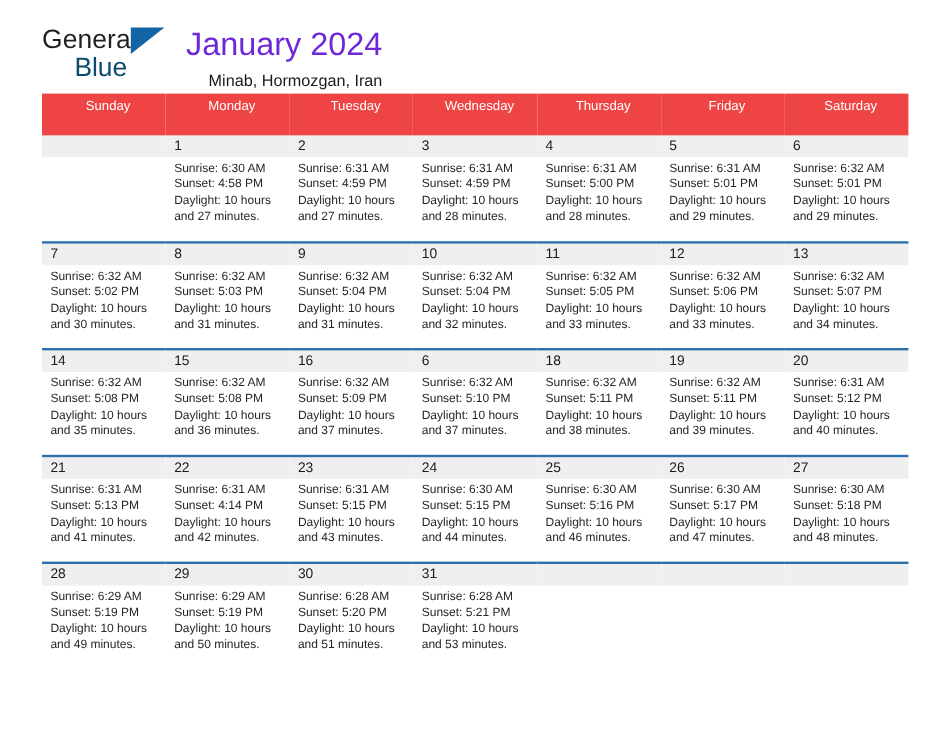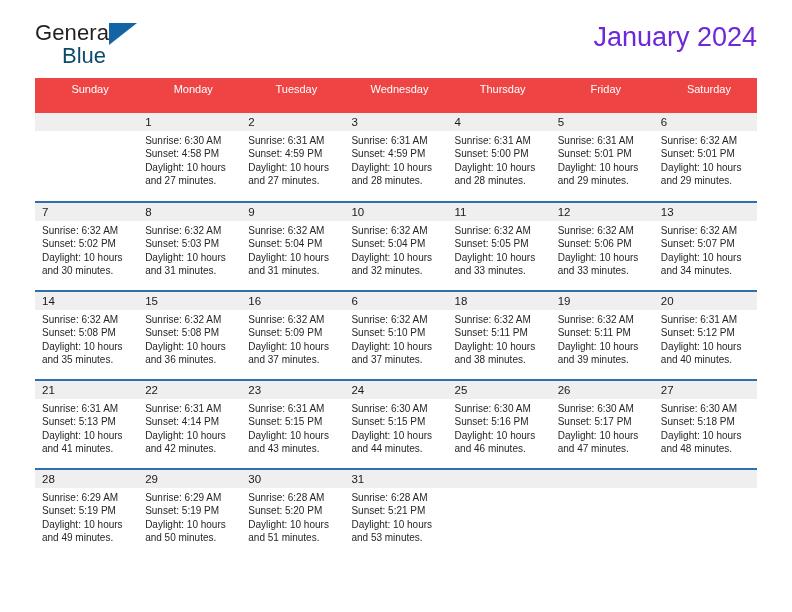--- a/index.html
+++ b/index.html
@@ -20,21 +20,20 @@
     width: 792px;
     height: 612px;
     box-sizing: border-box;
     padding: 0 35px;
   }
 
   
   .masthead {
     display: flex;
     align-items: flex-start;
-    justify-content: space-between;
     height: 72px;
     padding-top: 22px;
     box-sizing: border-box;
   }
 
   .brand {
     position: relative;
     width: 120px;
     height: 50px;
     line-height: 1;
@@ -148,20 +147,21 @@
   <div class="masthead">
 
     <div class="brand">
       <span class="brand-general">General</span>
       <span class="brand-flag"></span>
       <span class="brand-blue">Blue</span>
     </div>
 
     <div class="titles">
       <h1 class="cal-title">January 2024</h1>
+      <p class="cal-subtitle">Minab, Hormozgan, Iran</p>
     </div>
 
   </div>
 
   <table class="calendar">
     <thead>
       <tr id="weekday-row">
           <th>Sunday</th>
           <th>Monday</th>
           <th>Tuesday</th>

